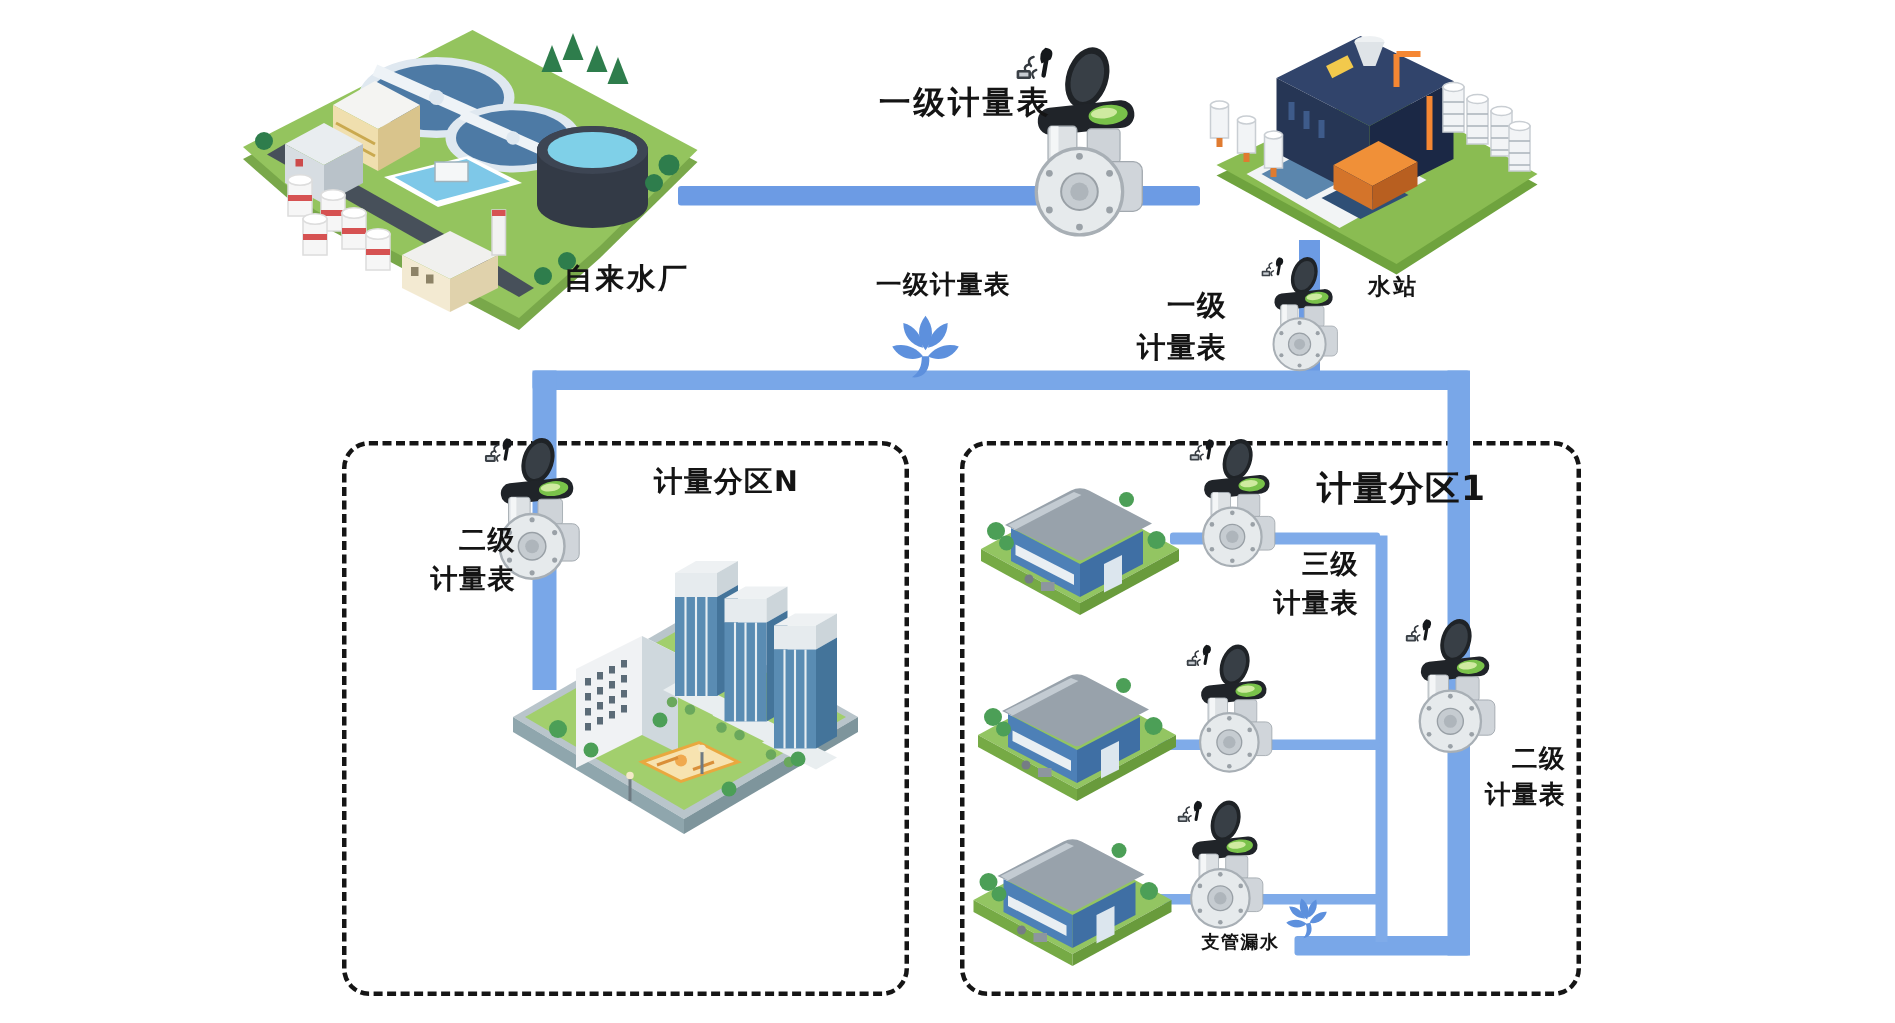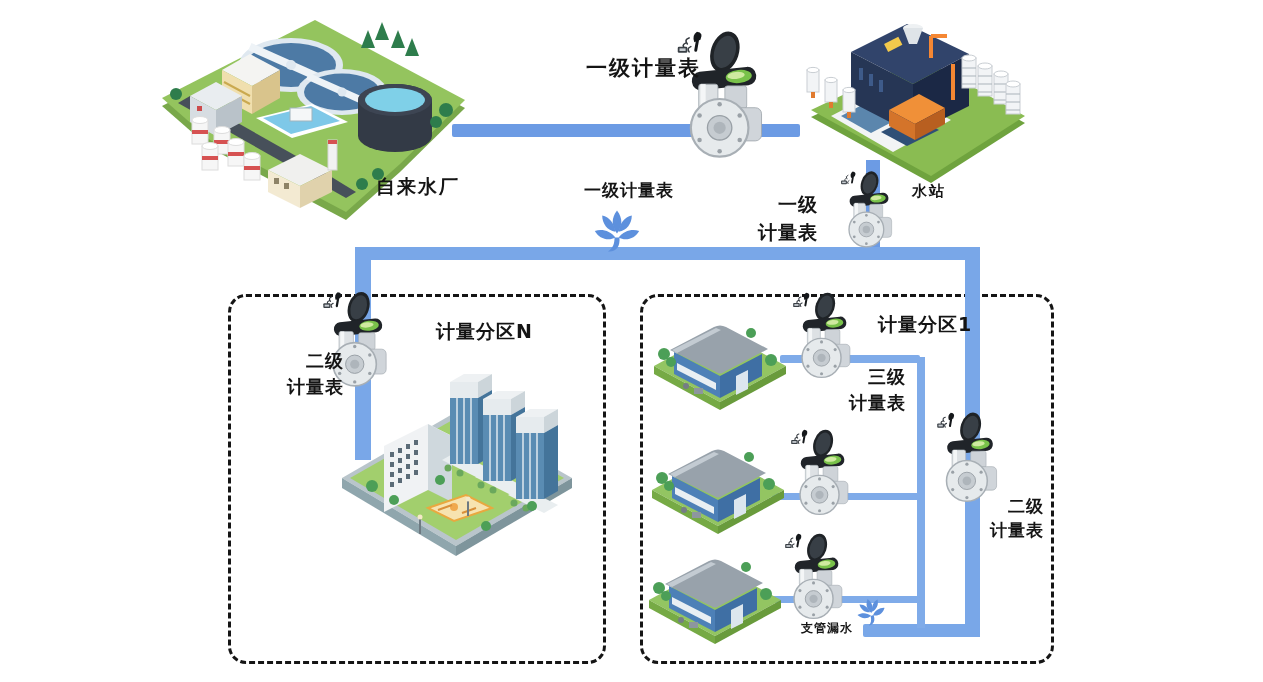--- a/index.html
+++ b/index.html
@@ -438,22 +438,22 @@
   <div class="lbl" style="left:376px;top:175px;font-size:19px">自来水厂</div>
   <div class="lbl" style="left:912px;top:182px;font-size:15px">水站</div>
   <div class="lbl" style="left:586px;top:56px;font-size:21px">一级计量表</div>
   <div class="lbl" style="left:584px;top:180px;font-size:17px;letter-spacing:1px">一级计量表</div>
 
   <div class="lbl two" style="left:744px;top:190px;width:74px;font-size:19px;line-height:28px">
     <div>一级</div>
     <div>计量表</div>
   </div>
 
-  <div class="lbl" style="left:436px;top:320px;font-size:19px;letter-spacing:1px">计量分区N</div>
-  <div class="lbl" style="left:878px;top:313px;font-size:19px;letter-spacing:1px">计量分区1</div>
+  <div class="lbl" style="left:436px;top:310px;font-size:19px;letter-spacing:1px">计量分区N</div>
+  <div class="lbl" style="left:878px;top:313px;font-size:23px;letter-spacing:1px">计量分区1</div>
 
   <div class="lbl two" style="left:282px;top:348px;width:62px;font-size:18px;line-height:26px">
     <div>二级</div>
     <div>计量表</div>
   </div>
 
   <div class="lbl two" style="left:844px;top:364px;width:62px;font-size:18px;line-height:26px">
     <div>三级</div>
     <div>计量表</div>
   </div>

